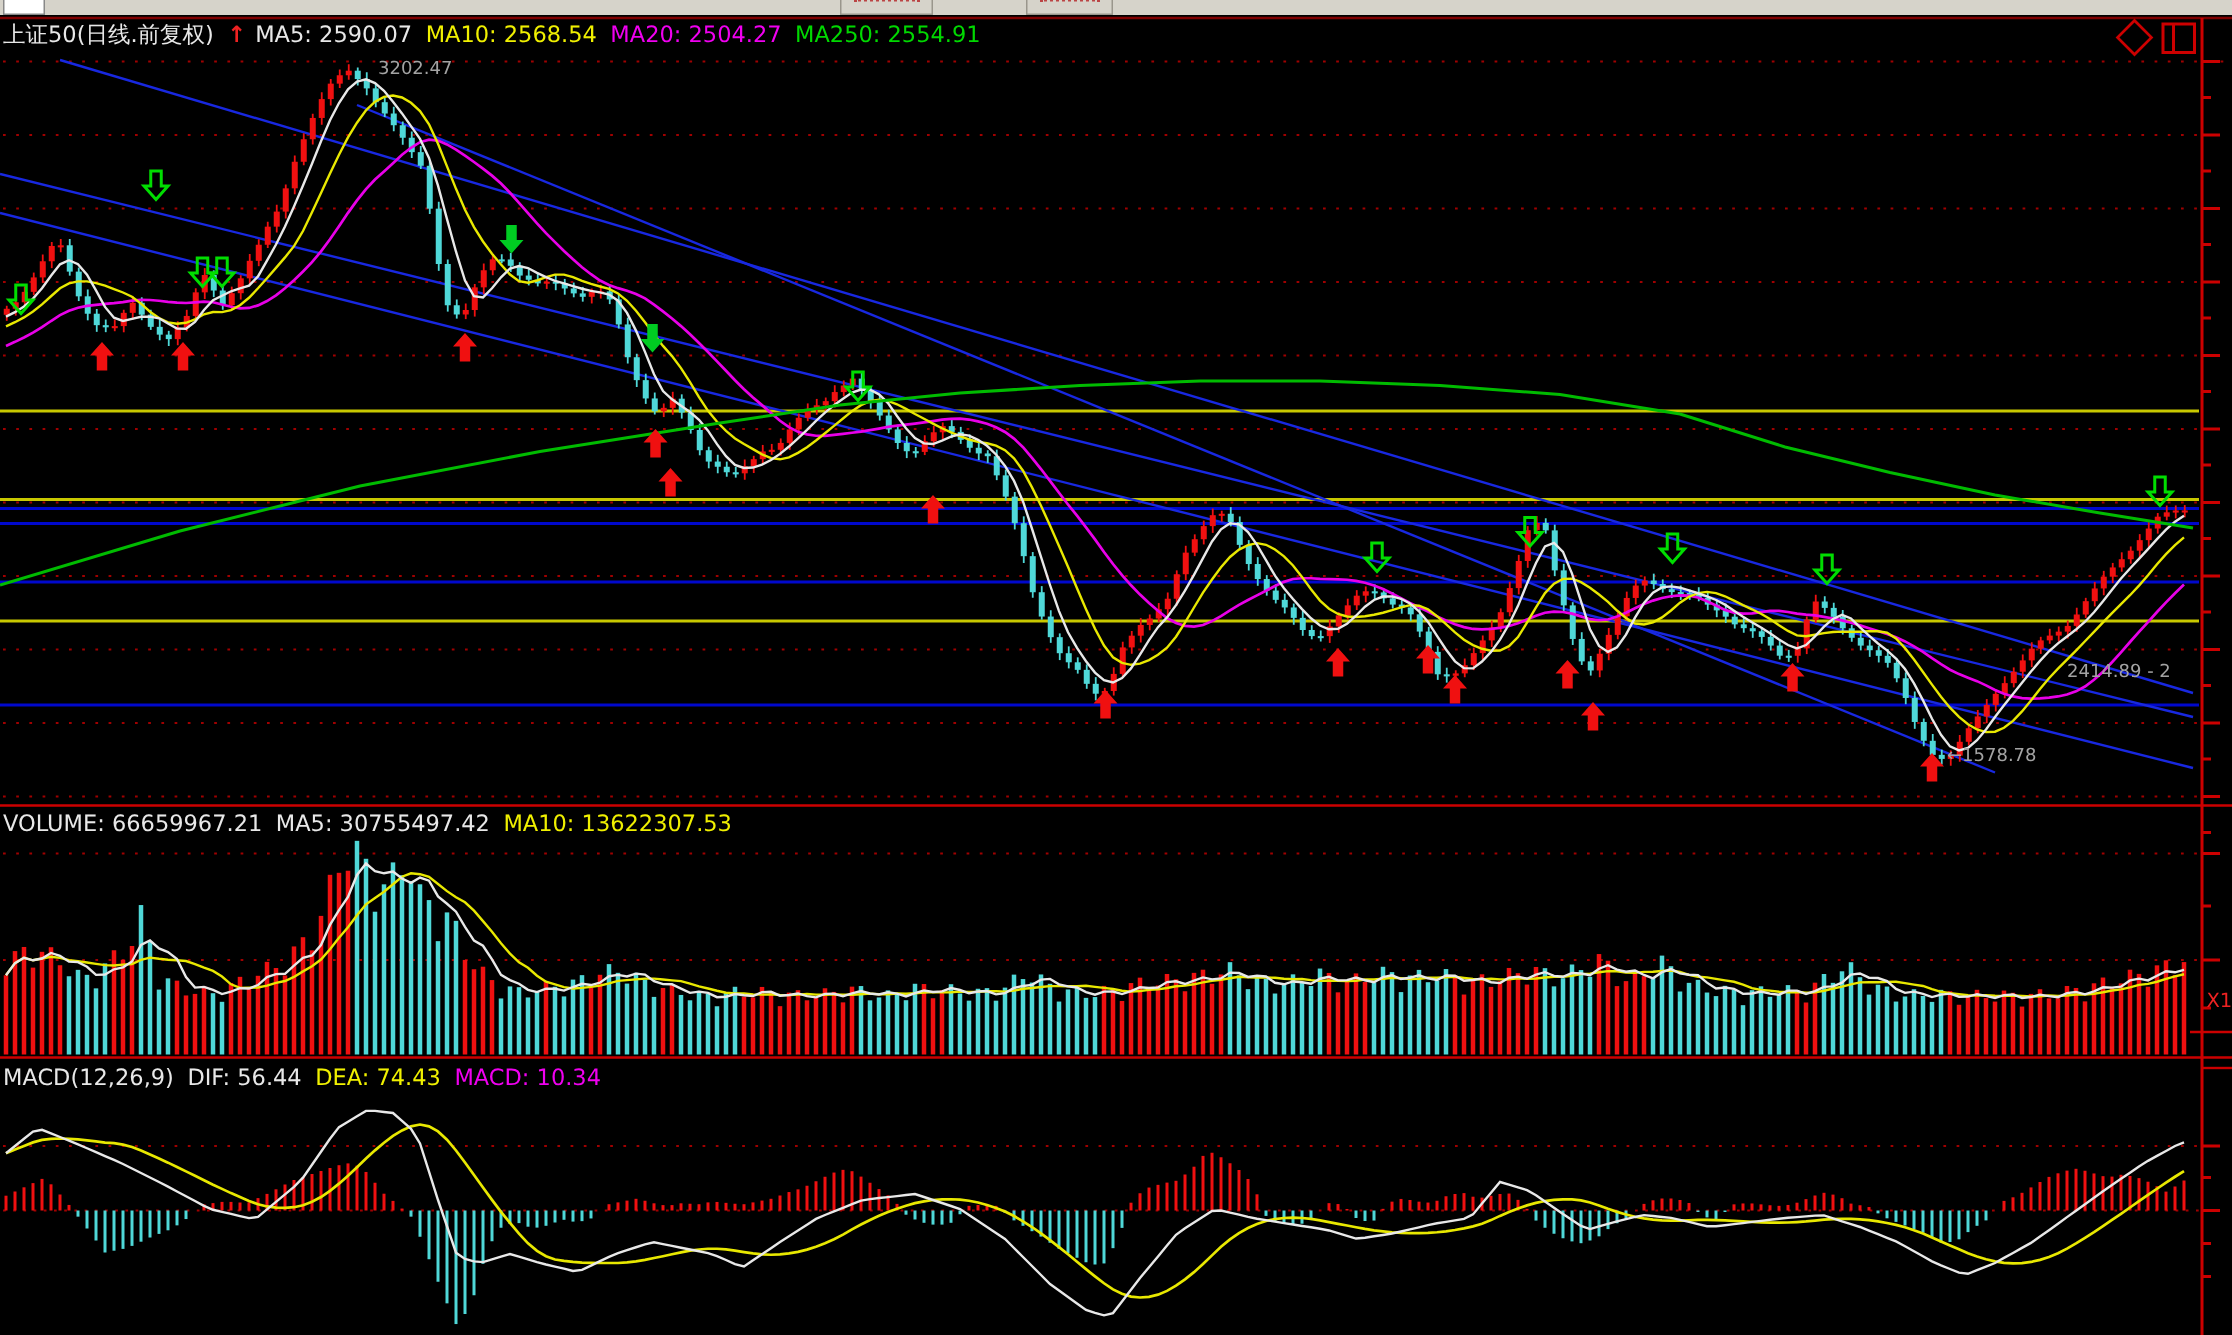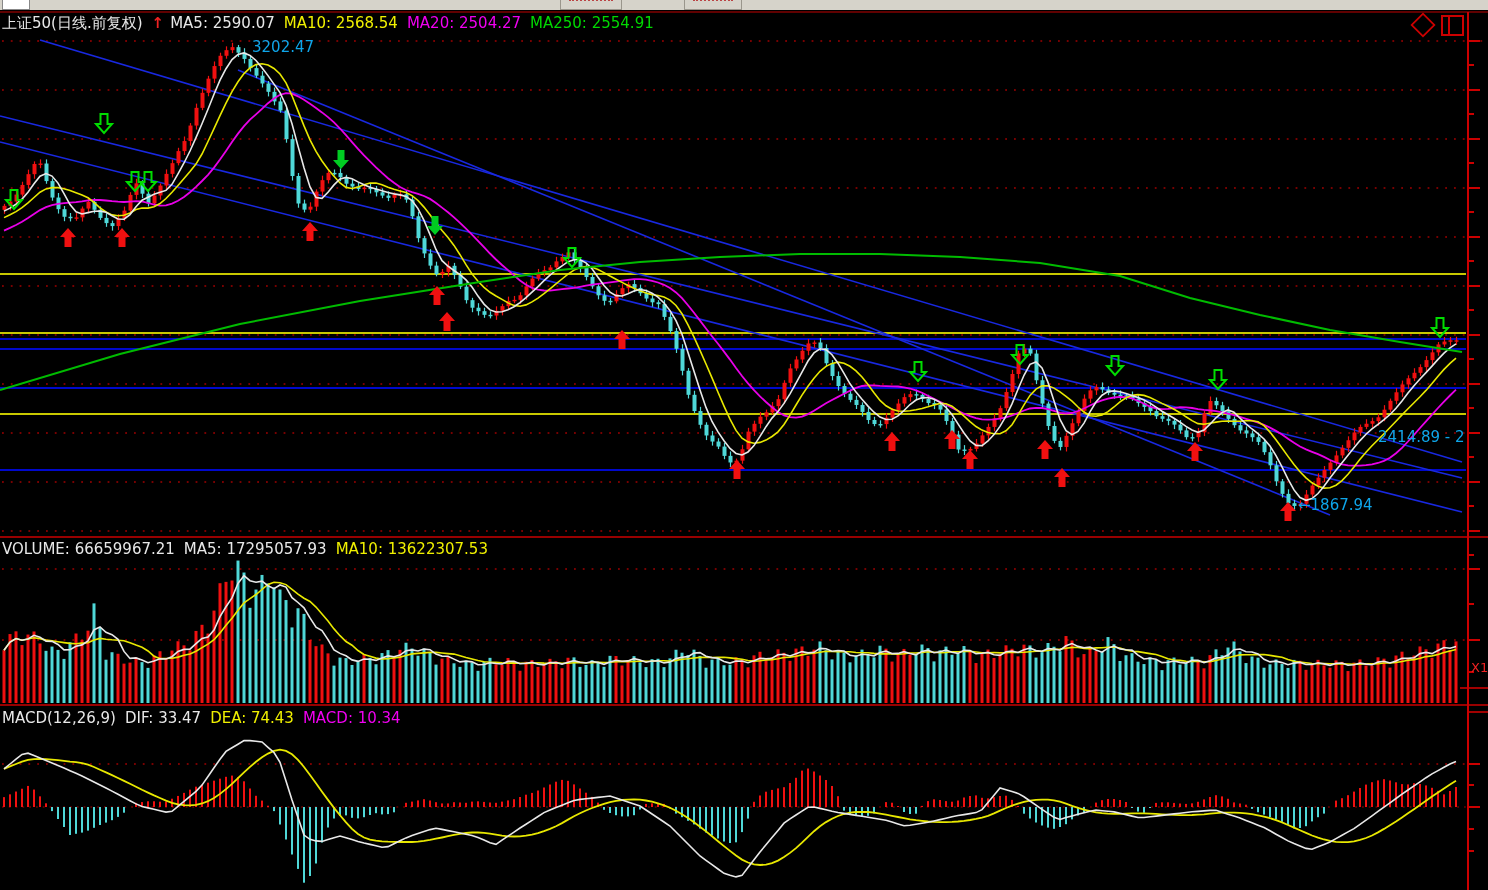--- a/index.html
+++ b/index.html
@@ -7,21 +7,21 @@
   #stage{position:relative;width:1336px;height:890px;background:#000;}
   #toolbar{position:absolute;left:0;top:0;width:1488px;height:10px;background:#d6d3ca;overflow:hidden;}
   #toolbar .tb-white{position:absolute;left:2px;top:-8px;width:26px;height:16px;background:#fff;border:1px solid #888;}
   #toolbar .tb-btn{position:absolute;top:-10px;height:18px;background:#d6d3ca;border:1px solid #9a968c;}
   #toolbar .tb-mark{position:absolute;top:2px;height:6px;border-bottom:2px dotted #b44;}
   #chart-svg{position:absolute;left:0;top:0;}
   .hdr{position:absolute;font-size:15px;white-space:nowrap;letter-spacing:0px;}
   .hdr span{margin-right:9px;}
   .c-white{color:#e8e8e8;} .c-yellow{color:#f0f000;} .c-magenta{color:#f000f0;}
   .c-green{color:#00d800;} .c-red{color:#ee2222;}
-  .anno{position:absolute;color:#0ea5e9;font-size:15px;white-space:nowrap;}
+  .anno{position:absolute;color:#a3a3a3;font-size:12px;white-space:nowrap;}
   #x1-label{position:absolute;color:#ee2222;font-size:13px;}
 </style>
 </head>
 <body>
 <div id="stage">
 
 <div id="toolbar">
   <div class="tb-white"></div>
   <div class="tb-btn" style="left:560px;width:60px;">
         <div class="tb-mark" style="left:8px;width:44px;"></div>
@@ -1124,26 +1124,26 @@
           <line x1="1449" y1="16" x2="1449" y2="35" stroke="#cc0000" stroke-width="2"></line>
         </g>
       </g>
     </svg>
 
 <div class="hdr" style="left:2px;top:14px;">
   <span class="c-white">上证50(日线.前复权)</span><span class="c-red" style="font-weight:bold;margin-right:6px;">↑</span><span class="c-white">MA5: 2590.07</span><span class="c-yellow">MA10: 2568.54</span><span class="c-magenta">MA20: 2504.27</span><span class="c-green">MA250: 2554.91</span>
 </div>
 
 <div class="hdr" style="left:2px;top:540px;">
-  <span class="c-white">VOLUME: 66659967.21</span><span class="c-white">MA5: 17295057.93</span><span class="c-yellow">MA10: 13622307.53</span>
+  <span class="c-white">VOLUME: 66659967.21</span><span class="c-white">MA5: 30755497.42</span><span class="c-yellow">MA10: 13622307.53</span>
 </div>
 
 <div class="hdr" style="left:2px;top:709px;">
-  <span class="c-white">MACD(12,26,9)</span><span class="c-white">DIF: 33.47</span><span class="c-yellow">DEA: 74.43</span><span class="c-magenta">MACD: 10.34</span>
+  <span class="c-white">MACD(12,26,9)</span><span class="c-white">DIF: 56.44</span><span class="c-yellow">DEA: 74.43</span><span class="c-magenta">MACD: 10.34</span>
 </div>
 
 <div class="anno" style="left:252px;top:38px;">3202.47</div>
-<div class="anno" style="left:1378px;top:428px;">2414.89 - 2</div>
-<div class="anno" style="left:1298px;top:496px;">←1867.94</div>
+<div class="anno" style="left:1378px;top:440px;">2414.89 - 2</div>
+<div class="anno" style="left:1298px;top:496px;">←1578.78</div>
 
 <div id="x1-label" style="left:1471px;top:660px;">X1</div>
 
 </div>
 
 </body></html>

